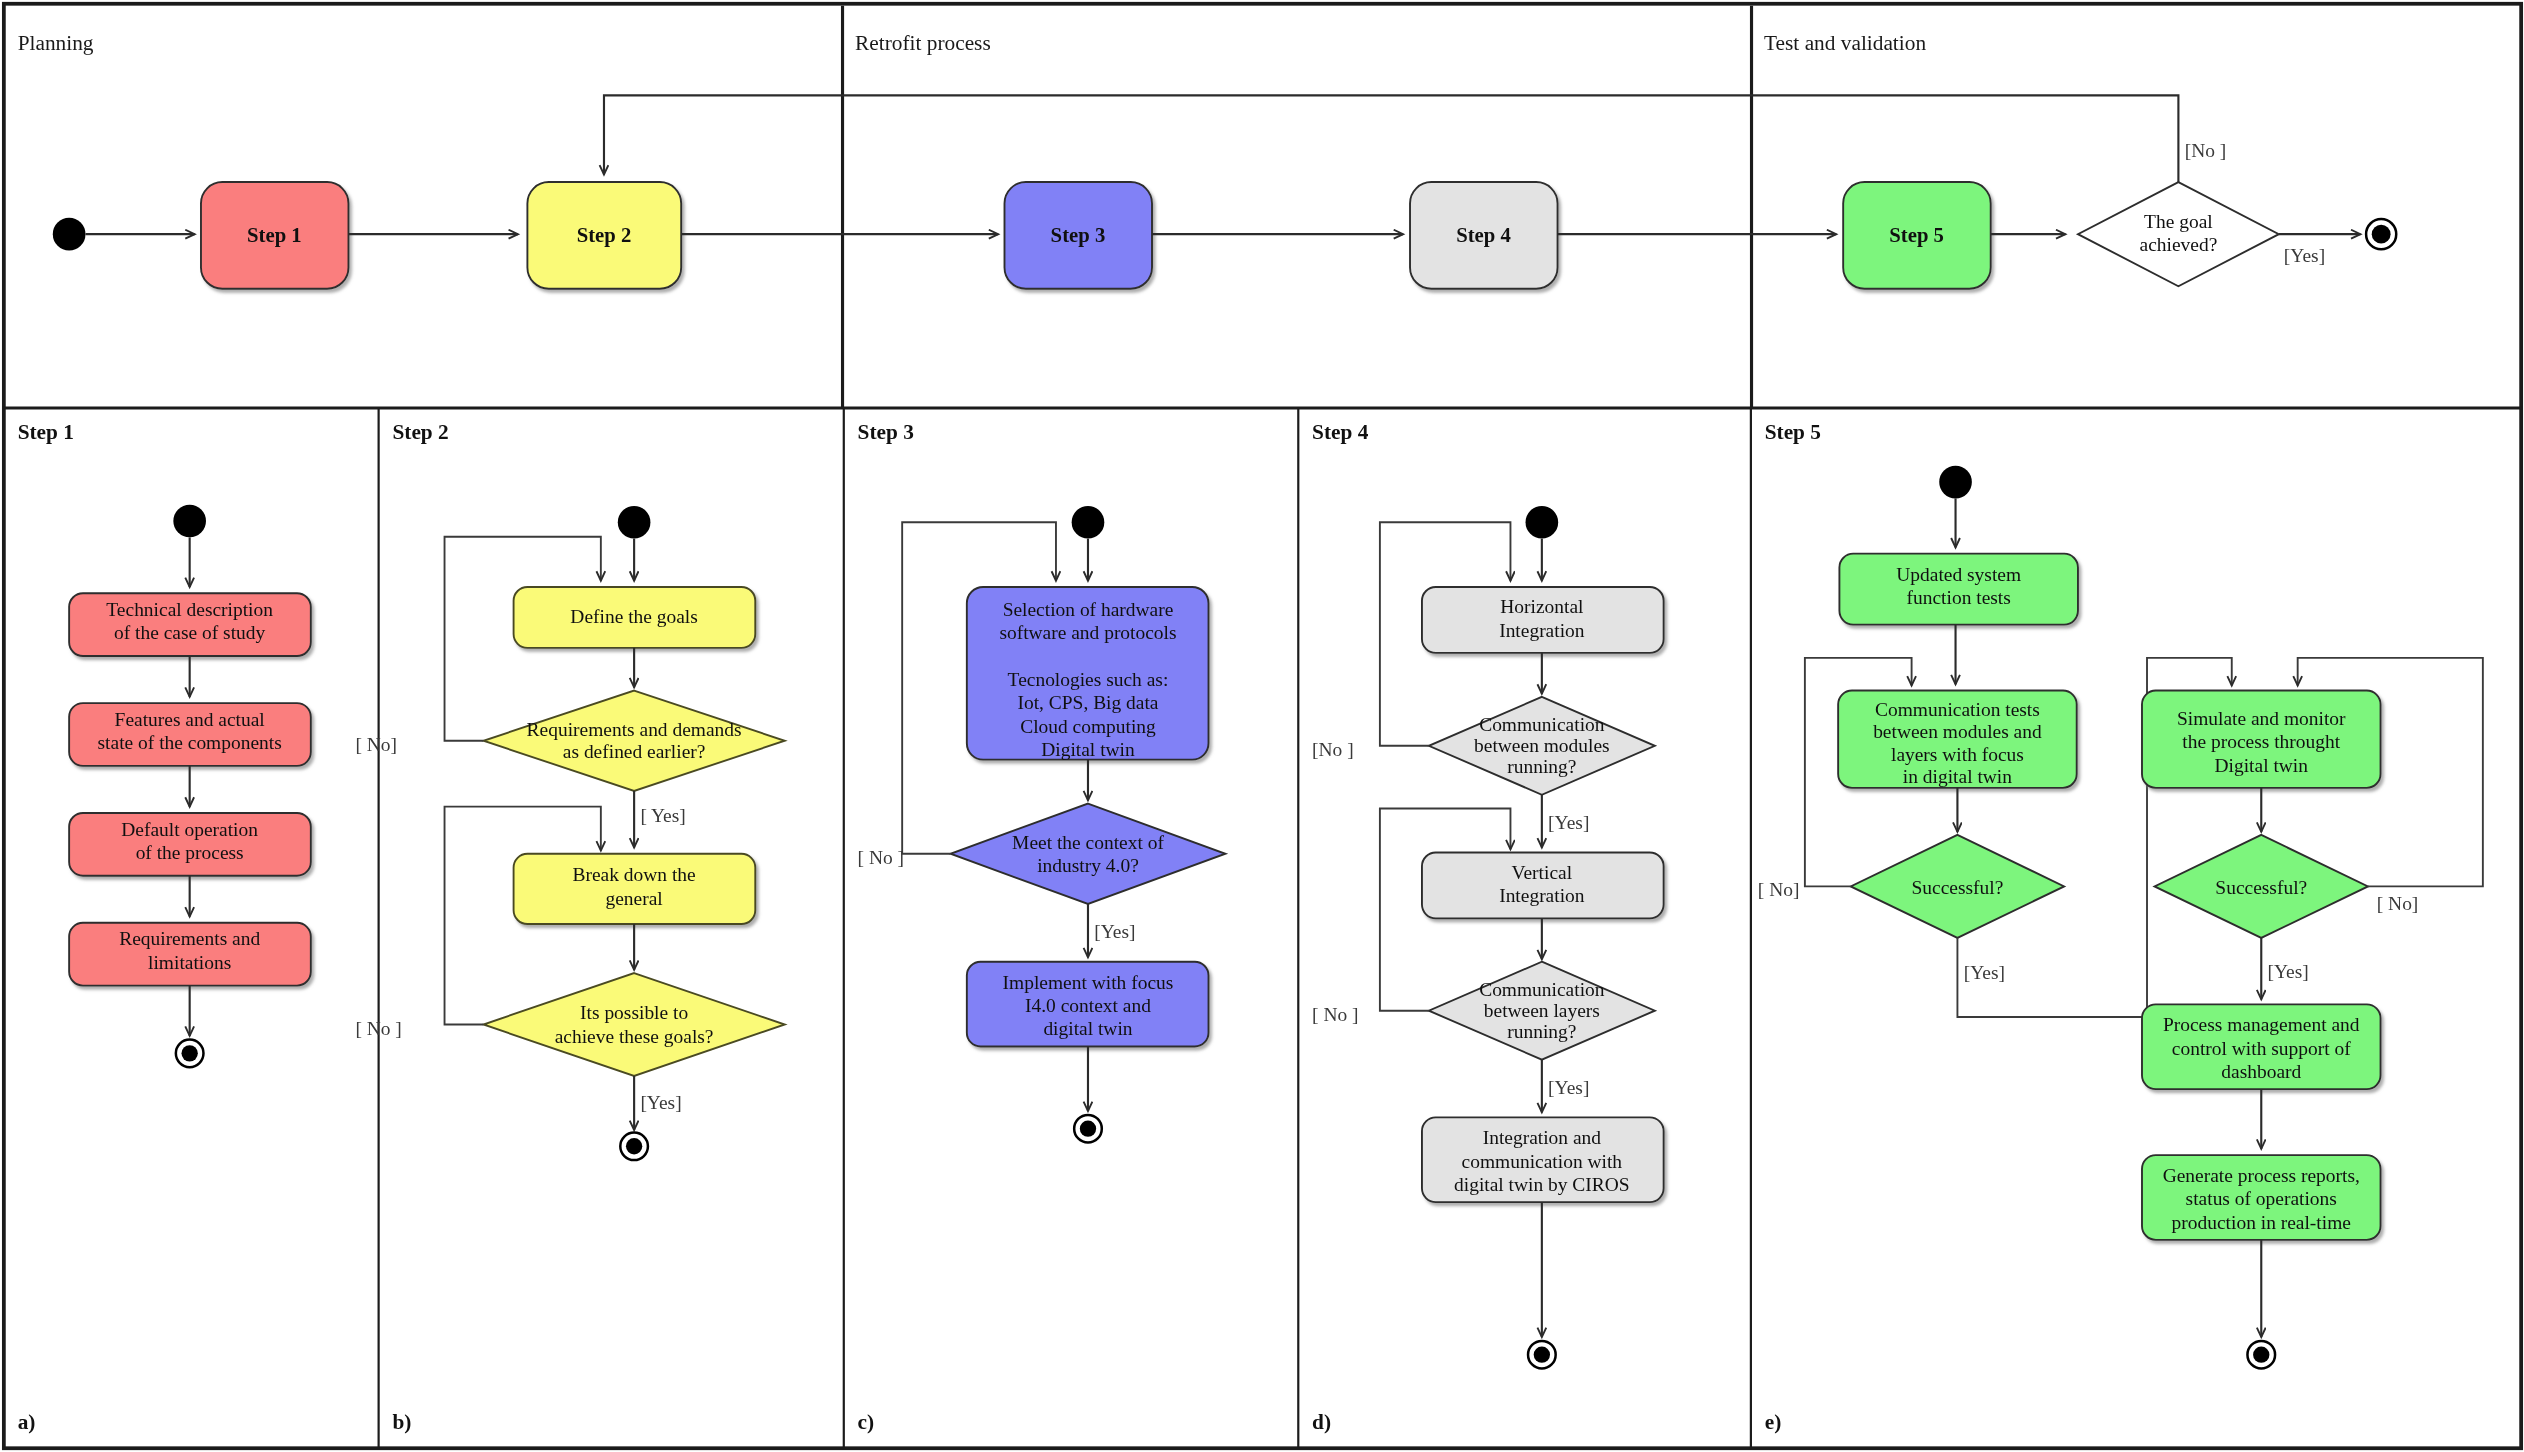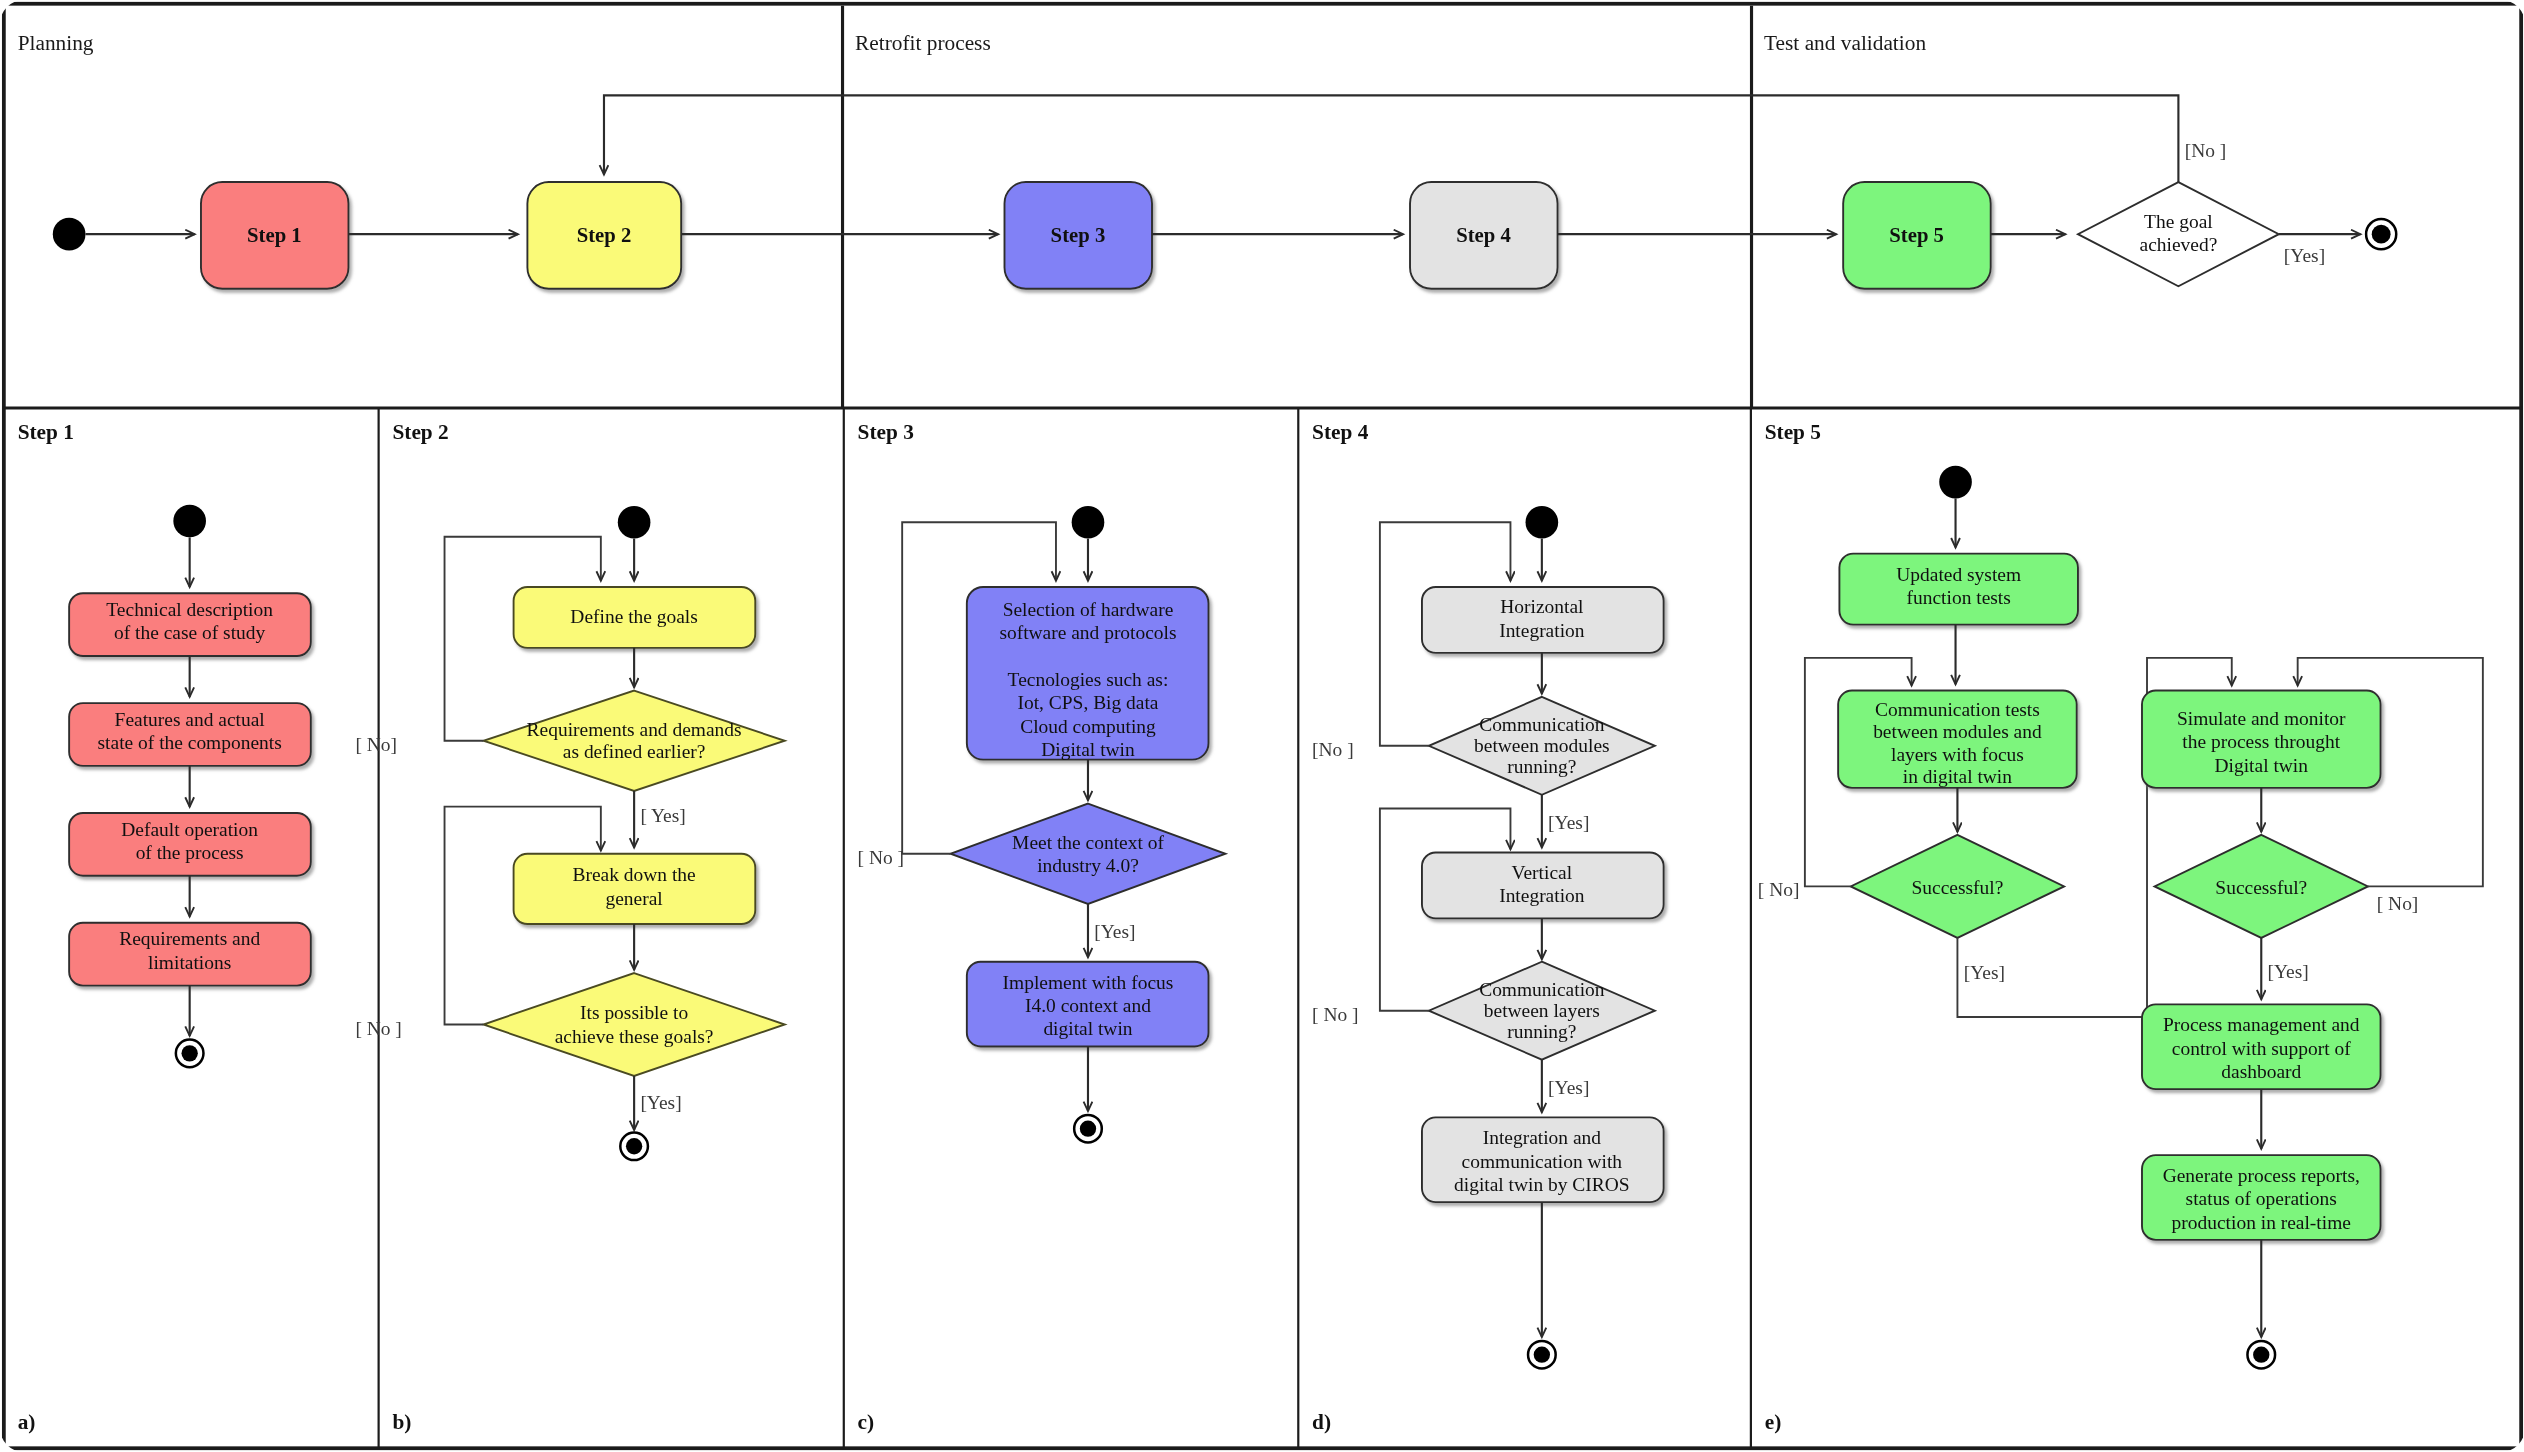--- a/index.html
+++ b/index.html
@@ -1,17 +1,17 @@
 <!DOCTYPE html>
 <html style="font-size:10px"><head>
 <meta charset="utf-8">
 <style>
   html,body{margin:0;padding:0;background:#ffffff;}
   body{font-family:"Liberation Serif", serif;}
-  #stage{position:relative;width:2525px;height:1452px;background:#fff;overflow:hidden;border-radius:24px;}
+  #stage{position:relative;width:2525px;height:1452px;background:#fff;overflow:hidden;}
   #stage svg{position:absolute;left:0;top:0;}
   .lane-title{font-family:"Liberation Serif", serif;font-size:34px;fill:#1a1a1a;}
   .panel-title{font-family:"Liberation Serif", serif;font-size:34px;font-weight:bold;fill:#111;}
   .panel-letter{font-family:"Liberation Serif", serif;font-size:34px;font-weight:bold;fill:#111;}
   .node-label{font-family:"Liberation Serif", serif;font-size:31px;fill:#101010;text-anchor:middle;}
   .node-label-big{font-family:"Liberation Serif", serif;font-size:33px;font-weight:bold;fill:#101010;text-anchor:middle;}
   .guard{font-family:"Liberation Serif", serif;font-size:31px;fill:#3a3a3a;}
   .frame{fill:none;stroke:#1b1b1b;stroke-width:6;}
   .lane-div{stroke:#1b1b1b;stroke-width:5;fill:none;}
   .panel-div{stroke:#1b1b1b;stroke-width:3.5;fill:none;}

